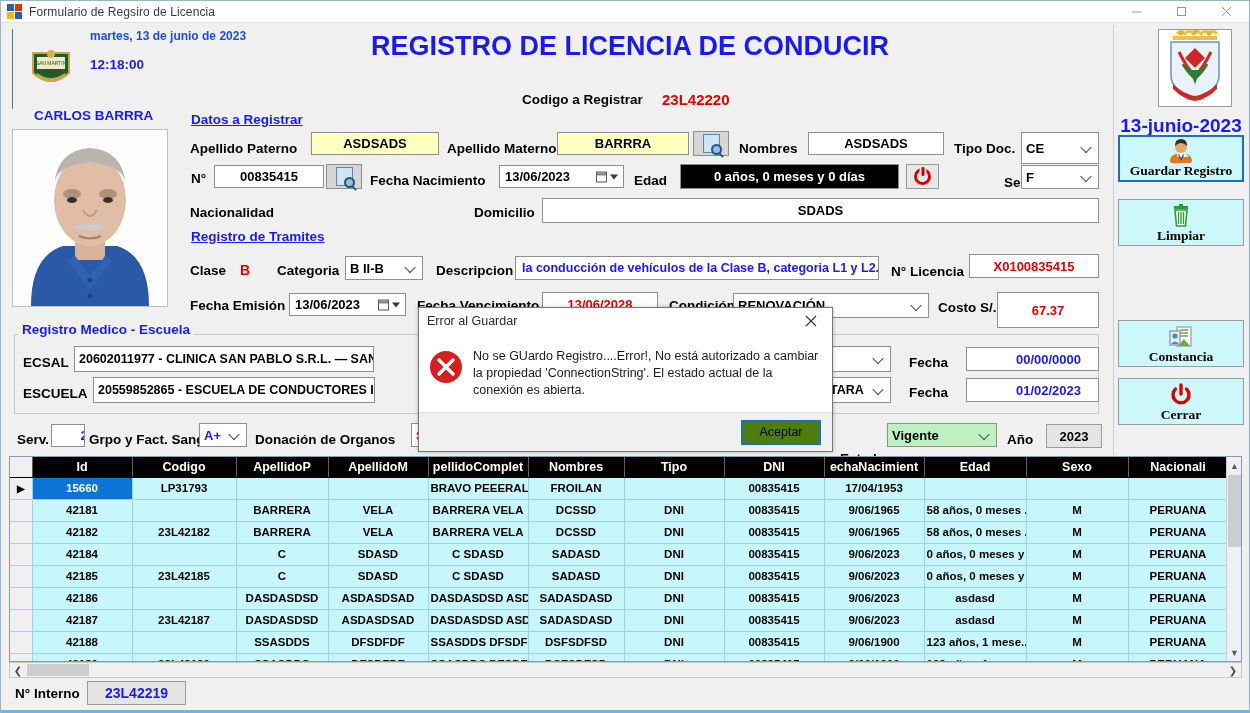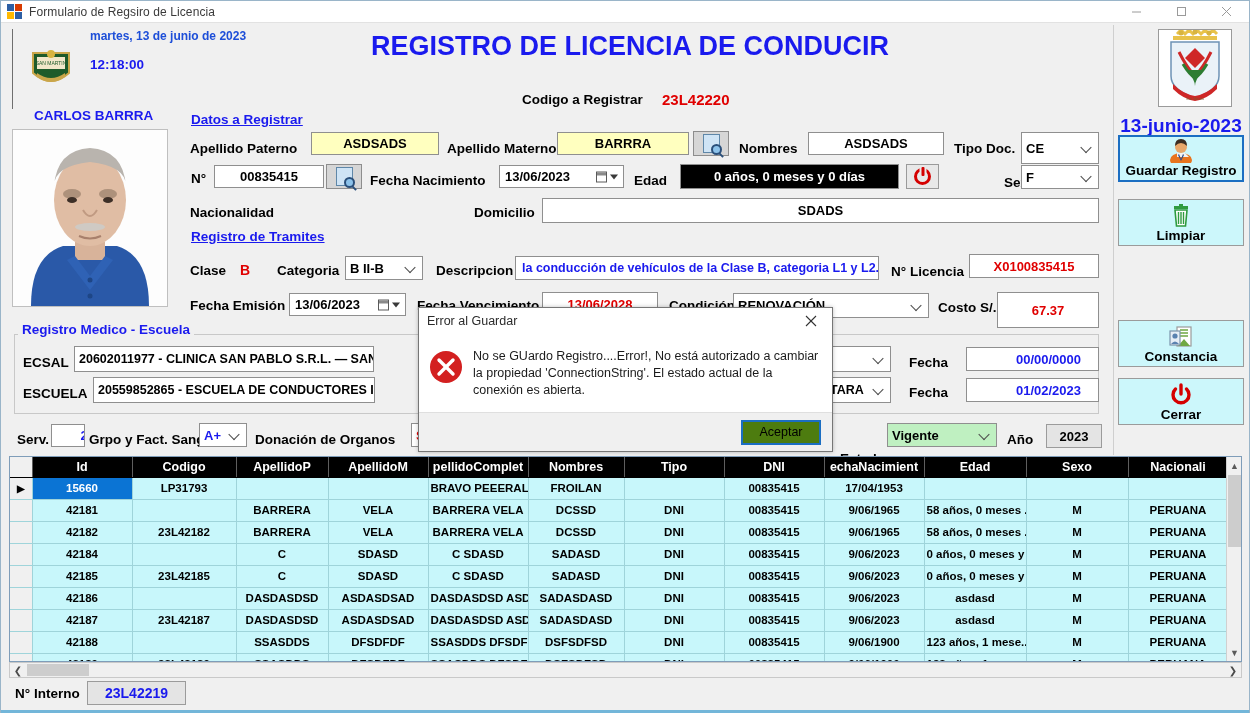--- a/index.html
+++ b/index.html
@@ -159,21 +159,21 @@
     position:absolute; left:1112px; top:114px; width:136px;
     text-align:center; font-size:19px; font-weight:bold; color:#1a1aee;
   }
   .sbtn {
     position:absolute; left:1117px; width:126px; height:47px;
     background:#ccf7fb; border:1px solid #9b9b9b;
     display:flex; flex-direction:column; align-items:center; justify-content:flex-end;
     padding-bottom:2px;
   }
   .sbtn.focused { border:2px solid #1b6ec2; }
-  .sbtn .sbl { font-size:13.5px; font-weight:bold; color:#000; line-height:14px; }
+  .sbtn .sbl { font-size:13.5px; font-weight:bold; color:#000; line-height:14px;font-family:Liberation Serif, serif; }
   .sbtn .sico { height:24px; width:30px; position:relative; margin-bottom:1px; }
 
   
   .grid {
     position:absolute; left:8px; top:455px; width:1233px; height:206px;
     background:#fff; border:1px solid #7f9db9;
     overflow:hidden;
   }
   table.dg { border-collapse: collapse; table-layout: fixed; width: 1218px; }
   table.dg th {

